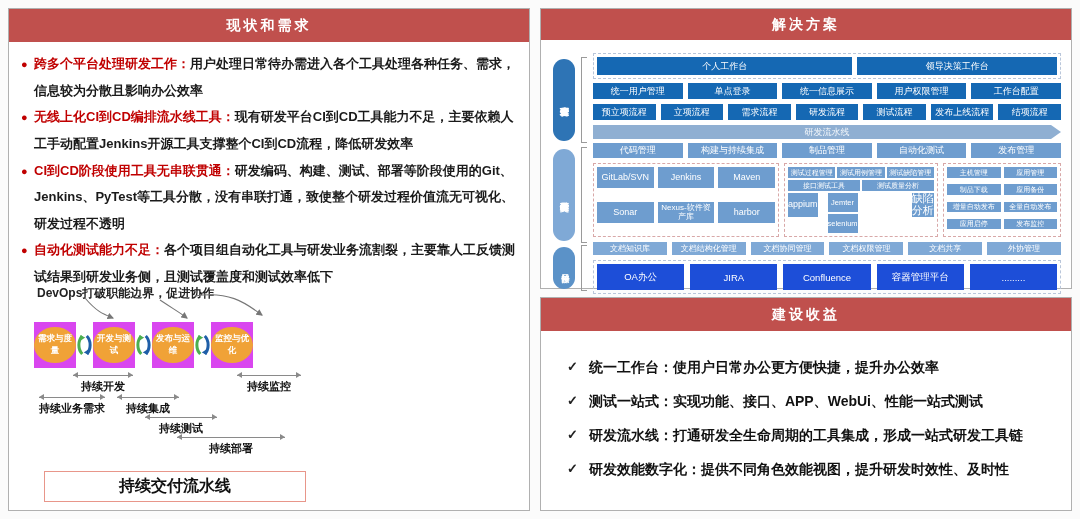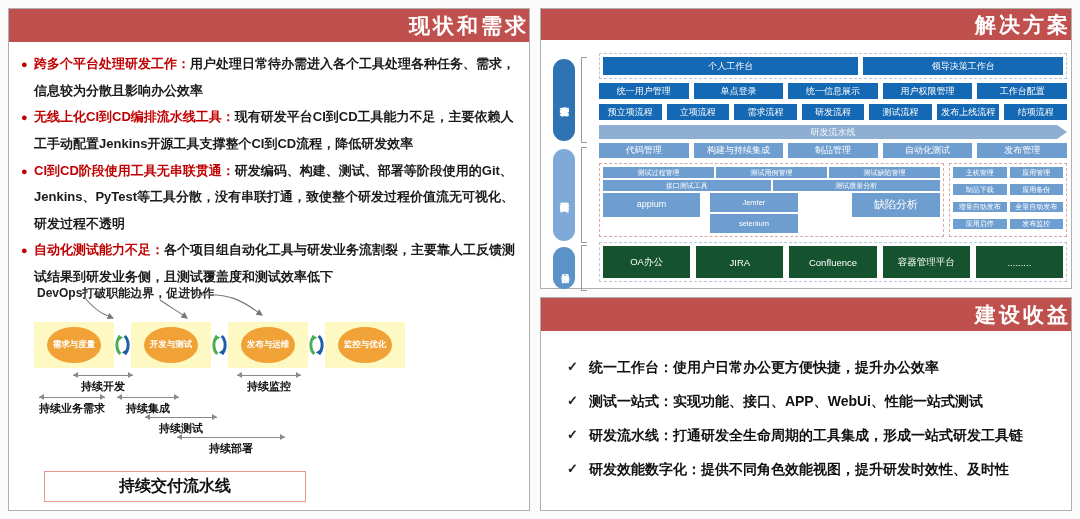--- a/index.html
+++ b/index.html
@@ -4,35 +4,35 @@
 <style>
   * { margin:0; padding:0; box-sizing:border-box; }
   body { background:#e9e9e9; font-family:"Liberation Sans", sans-serif; }
   #canvas { position:relative; width:1080px; height:519px; background:#fbfbfb; overflow:hidden; }
 
   .panel { position:absolute; background:#fff; border:1px solid #b0b0b0; }
   #left-panel { left:8px; top:8px; width:522px; height:503px; }
   #solution-panel { left:540px; top:8px; width:532px; height:281px; }
   #benefit-panel { left:540px; top:297px; width:532px; height:214px; }
 
-  .panel-header { height:33px; background:#C0504D; display:flex; align-items:center; justify-content:flex-end;
-                  color:#fff; font-weight:bold; font-size:21px; letter-spacing:3px; }
+  .panel-header { height:33px; background:#C0504D; display:flex; align-items:center; justify-content:center;
+                  color:#fff; font-weight:bold; font-size:14px; letter-spacing:3px; }
   #solution-panel .panel-header { height:31px; }
 
   
   .bullets { padding:9px 12px 0 12px; }
   .bullet { display:flex; font-size:13px; font-weight:bold; line-height:2.05; color:#1a1a1a; }
   .bullet .dot { color:#C00000; width:13px; flex:none; font-size:11px; padding-top:2px; }
   .bullet .lead { color:#C00000; }
 
   
   .devops-note { position:absolute; left:28px; top:276px; font-size:12px; font-weight:bold; color:#222; }
   #anno-svg { position:absolute; left:18px; top:283px; }
   .stages { position:absolute; left:25px; top:313px; width:290px; display:flex; align-items:center; }
-  .stage { width:80px; height:46px; background:#fef9c3; display:flex; align-items:center; justify-content:center; flex:none; }
+  .stage { width:42px; height:46px; background:#d946ef; display:flex; align-items:center; justify-content:center; flex:none; }
   .ellipse { width:54px; height:36px; border-radius:50%; background:#F0A237; color:#fff; font-size:8.5px; font-weight:bold;
              display:flex; align-items:center; justify-content:center; text-align:center; }
   .sync { width:17px; height:46px; display:flex; align-items:center; justify-content:center; flex:none; }
 
   .farrow { position:absolute; height:0; border-top:1.3px solid #8a8a8a; }
   .farrow::before { content:""; position:absolute; left:0; top:-4px; border-top:3px solid transparent;
                     border-bottom:3px solid transparent; border-right:5px solid #8a8a8a; }
   .farrow::after  { content:""; position:absolute; right:0; top:-4px; border-top:3px solid transparent;
                     border-bottom:3px solid transparent; border-left:5px solid #8a8a8a; }
   .flabel { position:absolute; font-size:11px; font-weight:bold; color:#111; text-align:center; }
@@ -46,21 +46,21 @@
   
   .pill { position:absolute; left:12px; width:22px; border-radius:11px; color:#fff;
           display:flex; align-items:center; justify-content:center; font-size:9px; font-weight:bold;
           writing-mode:vertical-rl; text-orientation:upright; }
   #pill-1 { top:50px;  height:82px;  background:#2E74B5; }
   #pill-2 { top:140px; height:92px;  background:#7FA9D6; }
   #pill-3 { top:238px; height:42px;  background:#5B92C8; font-size:8px; }
   .bracket { position:absolute; left:40px; width:6px; border:1px solid #9a9a9a; border-right:none; }
   #br-1 { top:48px; height:86px; } #br-2 { top:138px; height:96px; } #br-3 { top:236px; height:46px; }
 
-  .sol-content { position:absolute; left:58px; top:44px; width:468px; }
+  .sol-content { position:absolute; left:52px; top:44px; width:468px; }
   .dash-wrap { border:1px dashed #b9c6da; padding:3px; margin-bottom:4px; }
   .srow { display:flex; gap:5px; margin-bottom:5px; }
   .bx { background:#1568B3; color:#fff; font-size:9px; display:flex; align-items:center; justify-content:center;
         height:16px; flex:1; text-align:center; white-space:nowrap; }
   .srow-wb { margin-bottom:0; } .srow-wb .bx { height:18px; }
   .wb-a { flex:1.28; } .wb-b { flex:1; }
 
   .banner { height:14px; background:#8FAFD2; color:#f2f6fa; font-size:9px; display:flex; align-items:center;
             justify-content:center; margin-bottom:4px;
             clip-path:polygon(0 0, calc(100% - 10px) 0, 100% 50%, calc(100% - 10px) 100%, 0 100%); }
@@ -79,21 +79,21 @@
   .tg-b .r3 .tall { flex:1.1; height:24px; font-size:9px; }
   .tg-b .r3 .midcol { flex:1; display:flex; flex-direction:column; gap:2px; }
   .tg-b .r3 .midcol .tbx { height:19px; font-size:7.5px; }
   .tg-b .r3 .tall2 { flex:1; height:24px; font-size:11px;margin-left:44px; }
   .tg-c { width:118px; display:grid; grid-template-columns:repeat(2,1fr); gap:3px; }
   .tg-c .tbx { height:10.5px; font-size:7px; white-space:nowrap; }
 
   .doc-row .bx { background:#7FA9D6; height:13px; font-size:8px; }
   .ext-wrap { border:1px dashed #b9c6da; padding:3px; }
   .ext-row { display:flex; gap:6px; margin-bottom:0; }
-  .ext-row .bx { background:#14532d; height:32px; font-size:9.5px; }
+  .ext-row .bx { background:#1d4ed8; height:26px; font-size:9.5px; }
 
   
   .benefits { padding:28px 20px 0 26px; }
   .benefit { display:flex; gap:11px; font-size:14px; font-weight:bold; color:#111; margin-bottom:16px; }
   .benefit .check { flex:none; font-size:13px; color:#222; }
 </style>
 </head>
 <body>
 
 <div id="canvas">
@@ -235,20 +235,28 @@
 
       <div class="srow">
         <div class="bx stage-bx">代码管理</div>
         <div class="bx stage-bx">构建与持续集成</div>
         <div class="bx stage-bx">制品管理</div>
         <div class="bx stage-bx">自动化测试</div>
         <div class="bx stage-bx">发布管理</div>
       </div>
 
       <div class="tools">
+        <div class="tgroup tg-a">
+          <div class="tbx">GitLab/SVN</div>
+          <div class="tbx">Jenkins</div>
+          <div class="tbx">Maven</div>
+          <div class="tbx">Sonar</div>
+          <div class="tbx" style="font-size:8px;">Nexus-软件资产库</div>
+          <div class="tbx">harbor</div>
+        </div>
 
         <div class="tgroup tg-b">
           <div class="minirow">
             <div class="tbx">测试过程管理</div>
             <div class="tbx">测试用例管理</div>
             <div class="tbx">测试缺陷管理</div>
           </div>
           <div class="minirow">
             <div class="tbx">接口测试工具</div>
             <div class="tbx">测试质量分析</div>
@@ -268,20 +276,28 @@
           <div class="tbx">应用管理</div>
           <div class="tbx">制品下载</div>
           <div class="tbx">应用备份</div>
           <div class="tbx">增量自动发布</div>
           <div class="tbx">全量自动发布</div>
           <div class="tbx">应用启停</div>
           <div class="tbx">发布监控</div>
         </div>
       </div>
 
+      <div class="srow doc-row">
+        <div class="bx">文档知识库</div>
+        <div class="bx">文档结构化管理</div>
+        <div class="bx">文档协同管理</div>
+        <div class="bx">文档权限管理</div>
+        <div class="bx">文档共享</div>
+        <div class="bx">外协管理</div>
+      </div>
 
       <div class="ext-wrap">
         <div class="srow ext-row">
           <div class="bx">OA办公</div>
           <div class="bx">JIRA</div>
           <div class="bx">Confluence</div>
           <div class="bx">容器管理平台</div>
           <div class="bx">.........</div>
         </div>
       </div>

